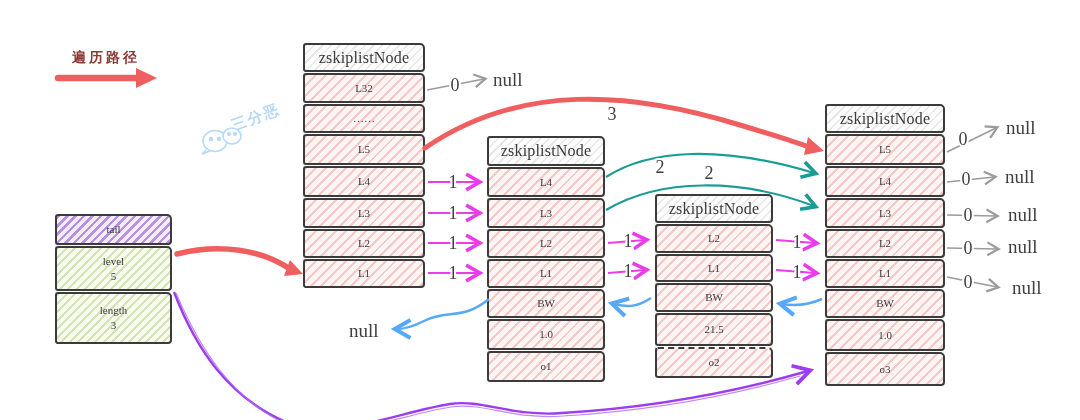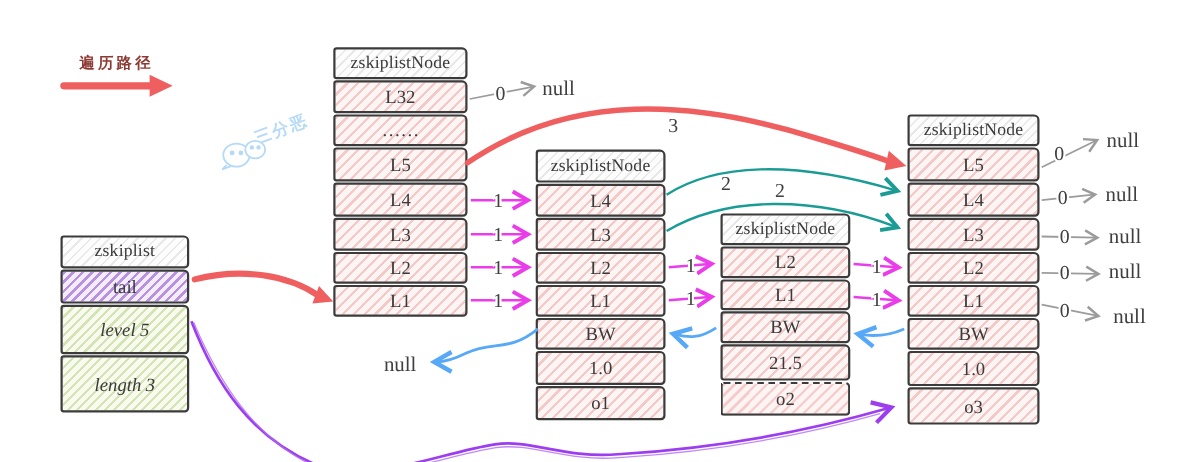--- a/index.html
+++ b/index.html
@@ -4,21 +4,21 @@
 <style>
   html,body{margin:0;padding:0;background:#ffffff;}
   #stage{
     position:relative;width:1080px;height:420px;overflow:hidden;
     font-family:"Liberation Serif","DejaVu Serif",serif;background:#ffffff;margin-top:21px;
   }
   .box{position:absolute;display:flex;flex-direction:column;gap:1px;}
   .cell{
     box-sizing:border-box;border:2px solid #3b3b3b;border-radius:3px 5px 4px 3px;
     display:flex;align-items:center;justify-content:center;
-    font-size:17px;color:#3a3a3a;line-height:1;background:#fff;
+    font-size:11px;color:#3a3a3a;line-height:1;background:#fff;
   }
   .cell.title{
     font-size:16px;letter-spacing:.2px;background-color:#fdfdfd;
     background-image:repeating-linear-gradient(135deg,rgba(160,160,160,.22) 0 1.5px,transparent 1.5px 6px);
   }
   .cell.pink{
     background-color:#fdf4f4;
     background-image:repeating-linear-gradient(135deg,rgba(234,130,130,.38) 0 2px,transparent 2px 7px);
   }
   .cell.green{
@@ -26,21 +26,21 @@
     background-image:repeating-linear-gradient(135deg,rgba(58,168,58,.55) 0 2.5px,transparent 2.5px 7px);
   }
   .cell.violet{
     background-color:#f3ecfb;
     background-image:repeating-linear-gradient(135deg,rgba(138,70,200,.55) 0 2.5px,transparent 2.5px 6px);
   }
   .cell.lime{
     background-color:#f8fbee;
     background-image:repeating-linear-gradient(135deg,rgba(150,190,90,.38) 0 2px,transparent 2px 6px);
   }
-  .cell.twoline{flex-direction:row;gap:4px;font-style:italic;}
+  .cell.twoline{flex-direction:column;gap:4px;}
   .cell.dashtop{border-top-style:dashed;}
   #legend-label{
     position:absolute;left:72px;top:28px;width:120px;
     font-family:"DejaVu Sans",sans-serif;font-size:14px;font-weight:bold;
     color:#8c3a33;letter-spacing:3px;
   }
   #watermark-text{
     position:absolute;left:232px;top:96px;color:#b5d9f6;
     font-family:"DejaVu Sans",sans-serif;font-size:15px;font-weight:bold;
     letter-spacing:2px;transform:rotate(-20deg);transform-origin:left center;
@@ -53,21 +53,20 @@
 </style>
 </head>
 <body>
 
 <div id="stage">
 
   <div id="legend-label">遍历路径</div>
   <div id="watermark-text">三分恶</div>
 
   <div class="box" style="left:55px;top:193px;width:117px;">
-    <div class="cell title" style="height:30px;">zskiplist</div>
     <div class="cell violet" style="height:31px;">tail</div>
     <div class="cell lime twoline" style="height:45px;">
       <span>level</span>
       <span>5</span>
     </div>
     <div class="cell lime twoline" style="height:52px;">
       <span>length</span>
       <span>3</span>
     </div>
   </div>

